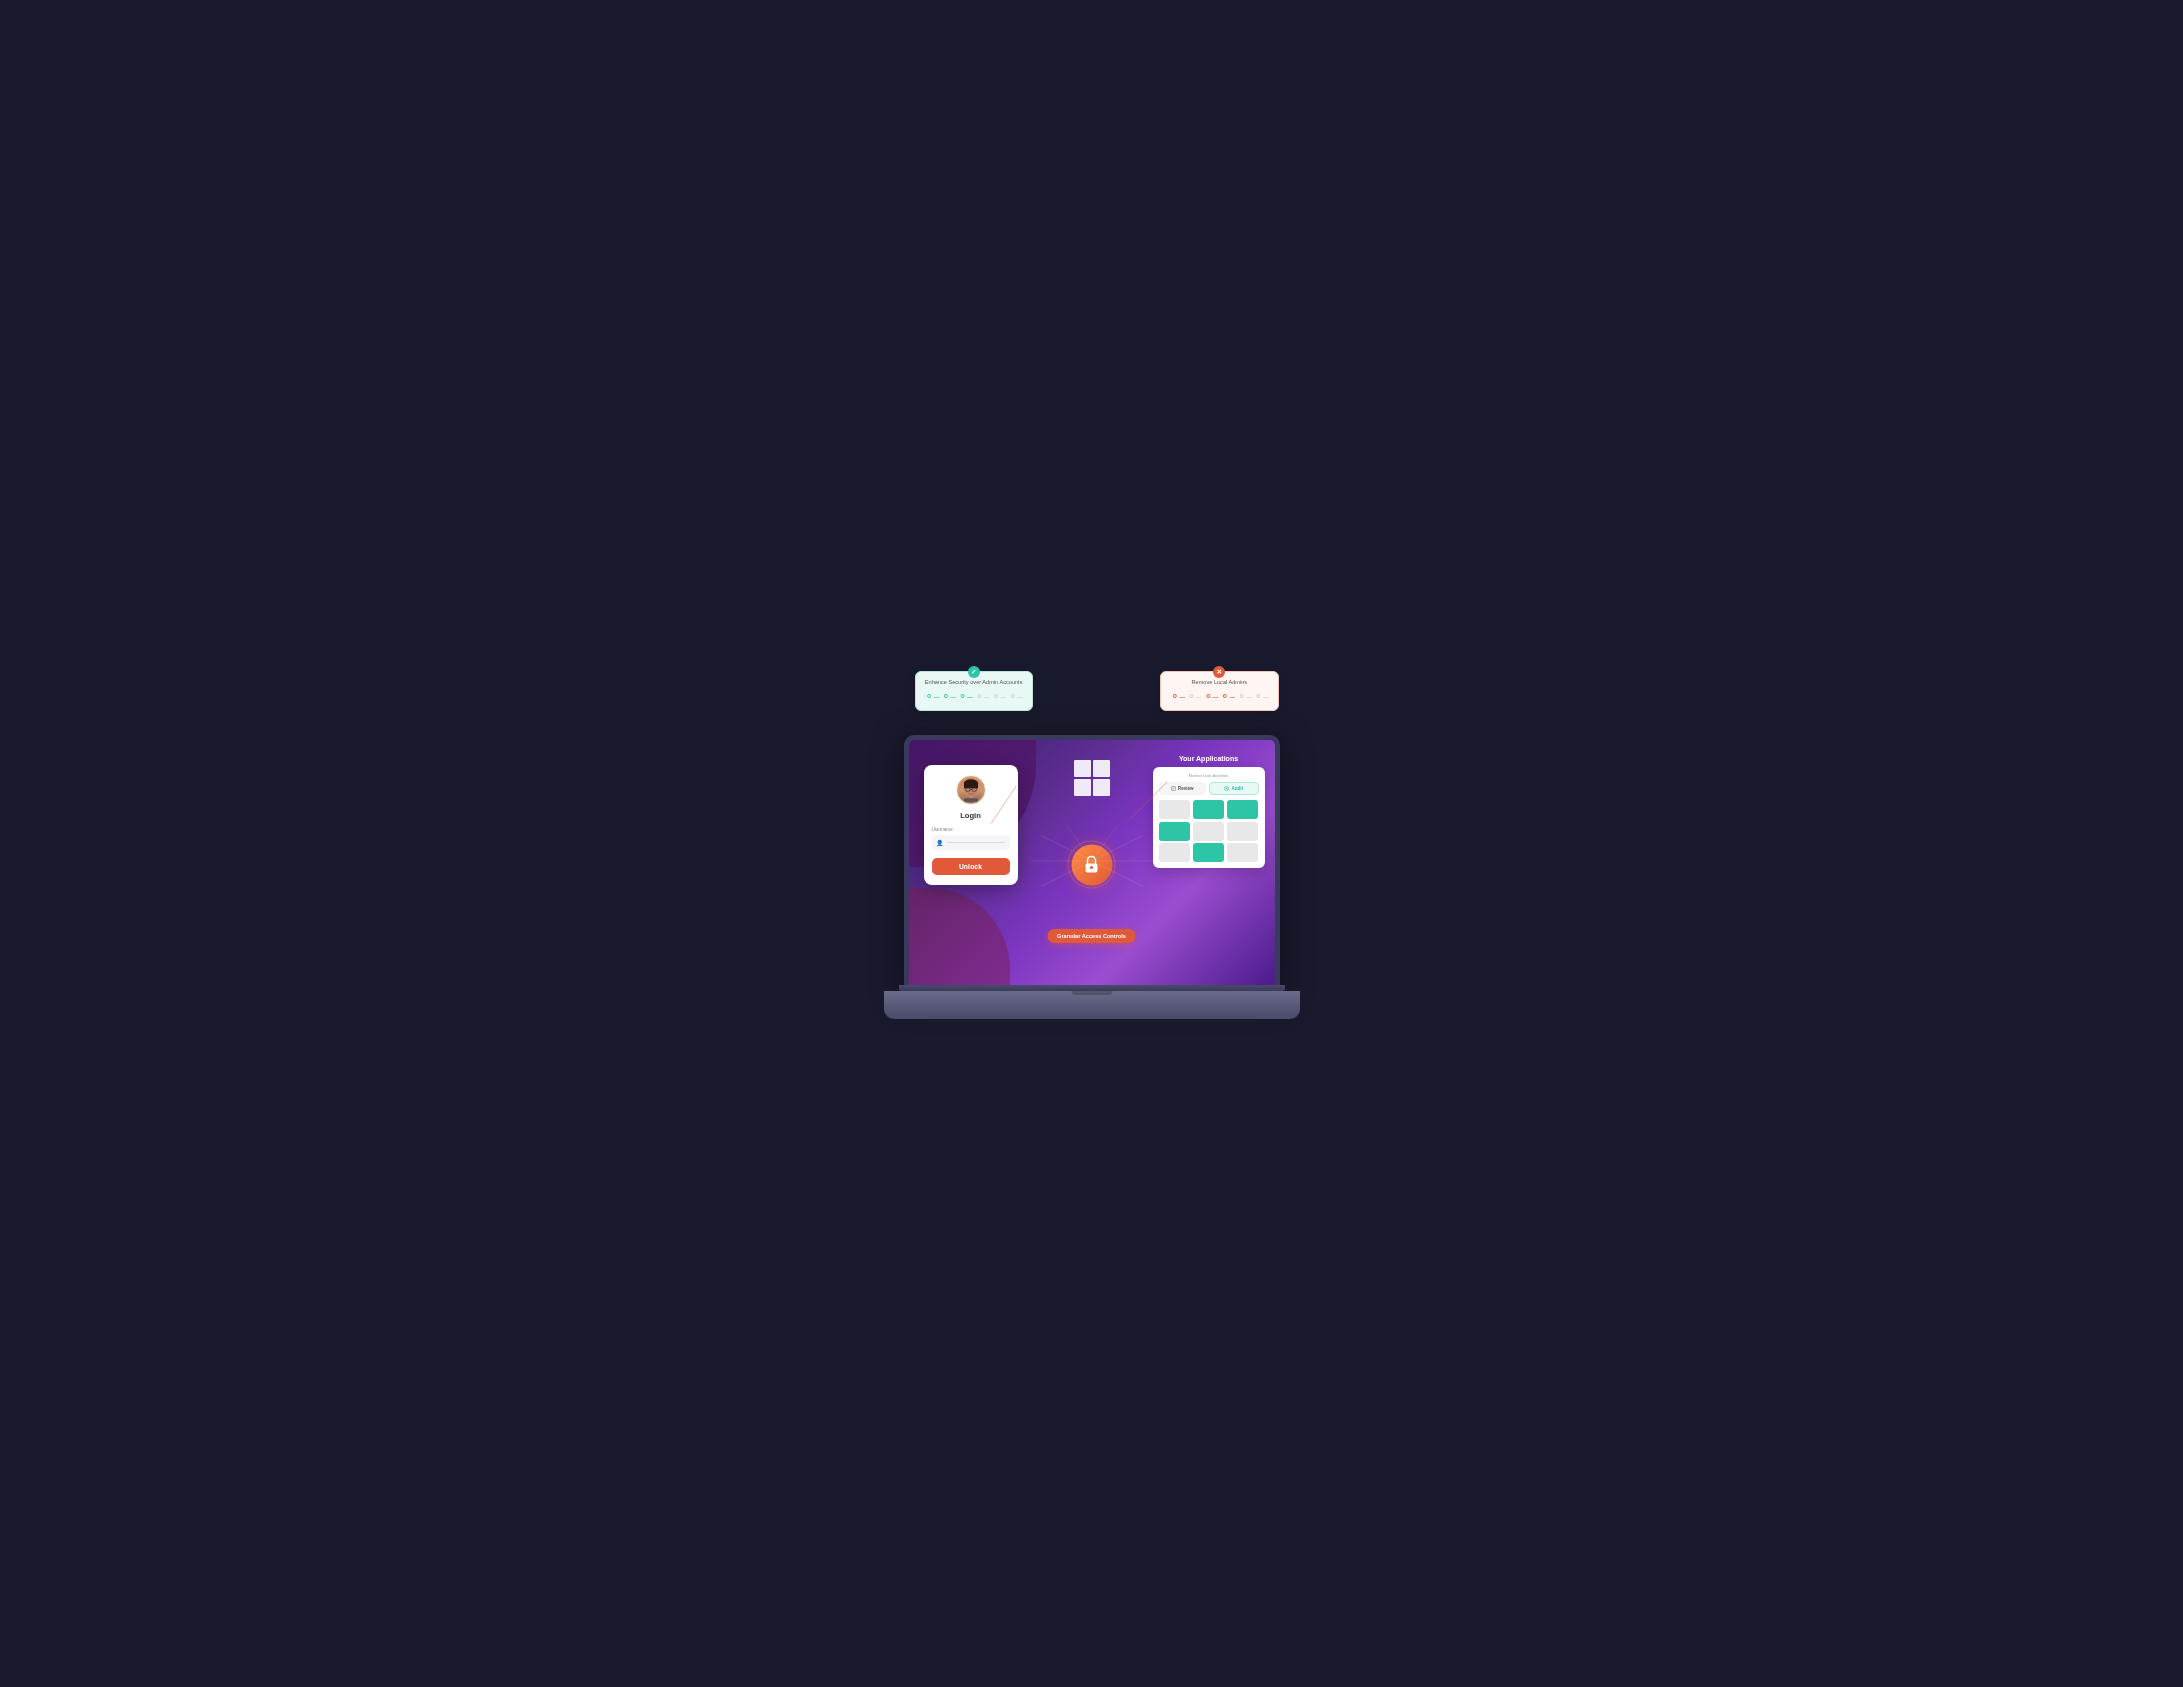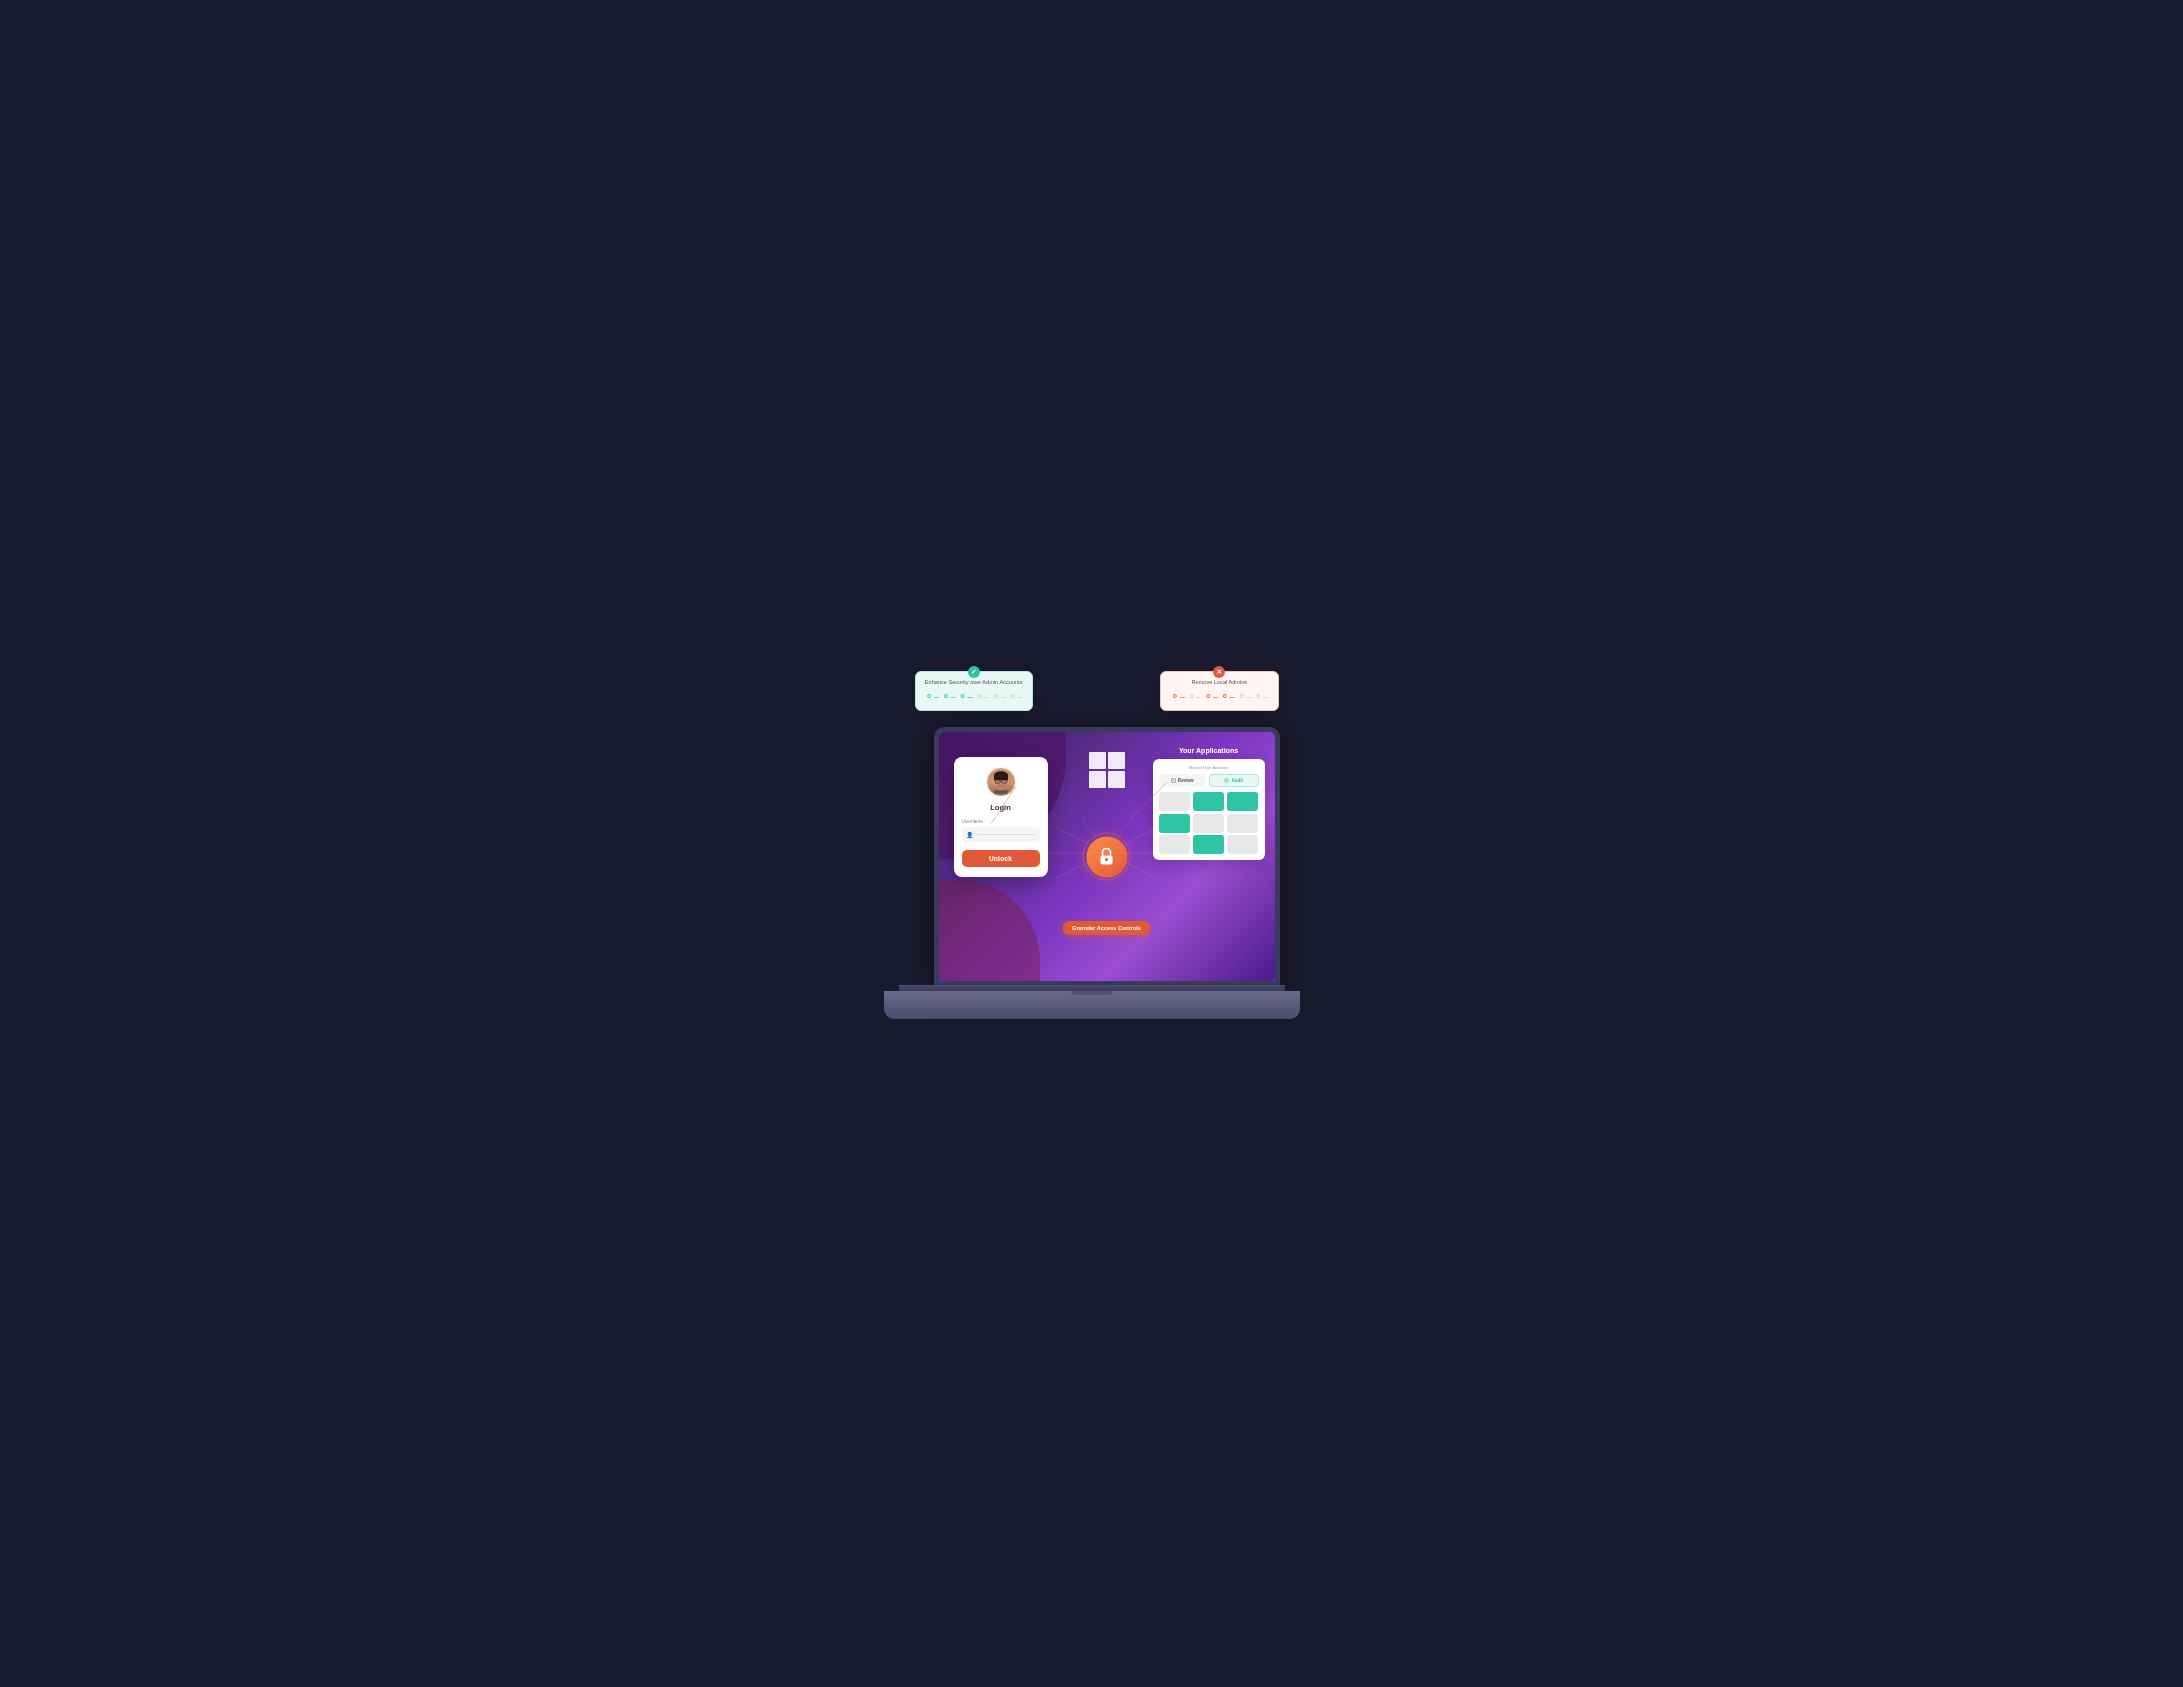--- a/index.html
+++ b/index.html
@@ -89,30 +89,29 @@
       position: absolute;
       bottom: 0;
       left: 50%;
       transform: translateX(-50%);
       width: 416px;
       height: 294px;
     }
 
     .laptop-screen-frame {
       position: absolute;
-      top: 0;
+      top: 8px;
       left: 20px;
       right: 20px;
       height: 259px;
       background: #6d28d9;
       border-radius: 10px 10px 0 0;
       border: 5px solid #3a3a5e;
       overflow: hidden;
       box-shadow: 0 5px 30px rgba(0,0,0,0.5);
-      margin-left: 30px;
     }
 
     .laptop-screen {
       width: 100%;
       height: 100%;
       background: linear-gradient(135deg, #2d1b69 0%, #5b2d8e 30%, #7b35c0 50%, #9b4dd0 70%, #4a1a8a 100%);
       position: relative;
       overflow: hidden;
       border-radius: 5px;
     }

